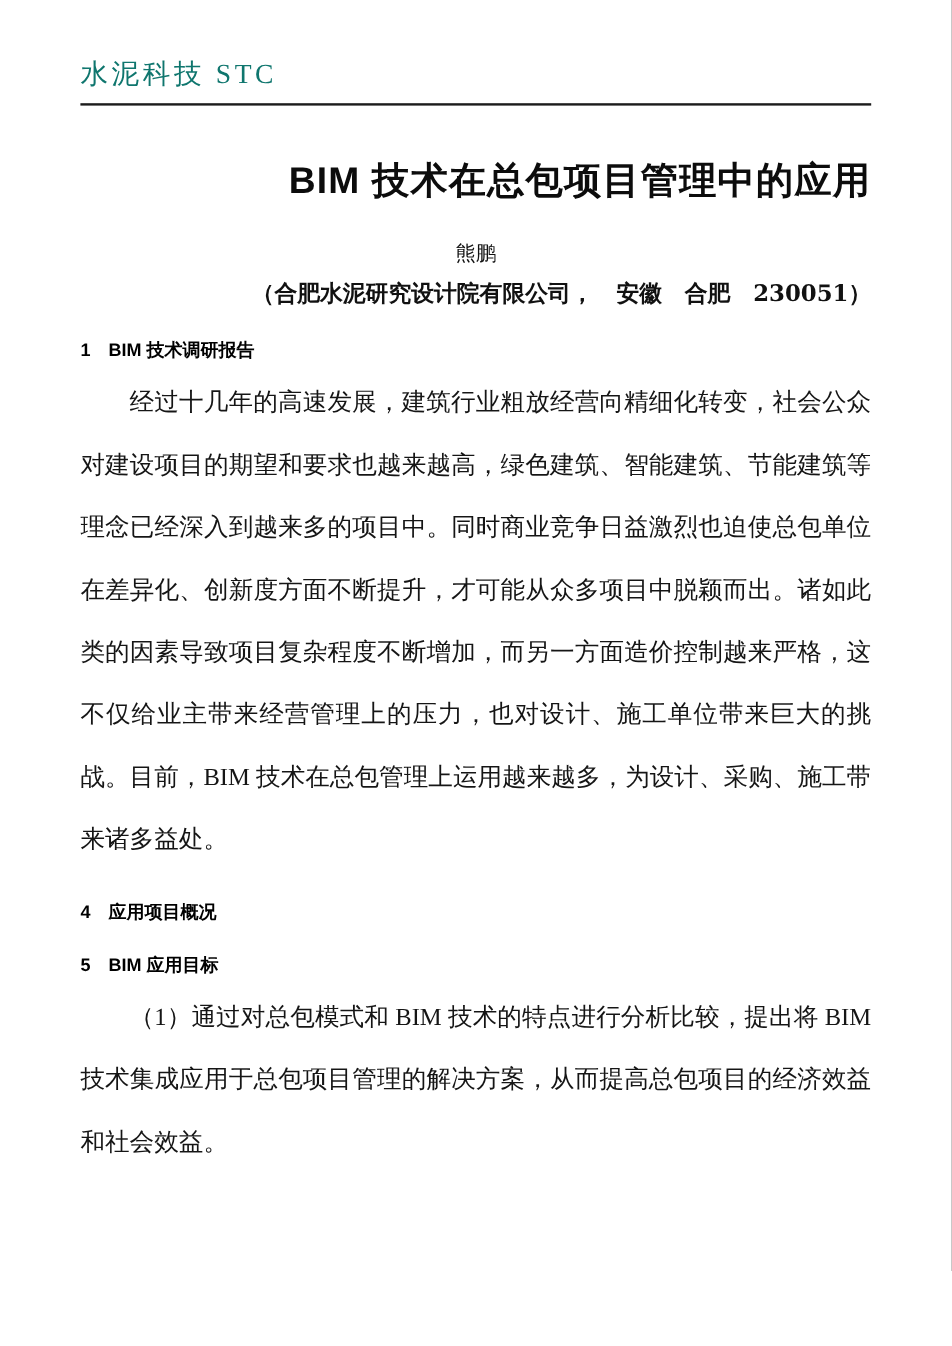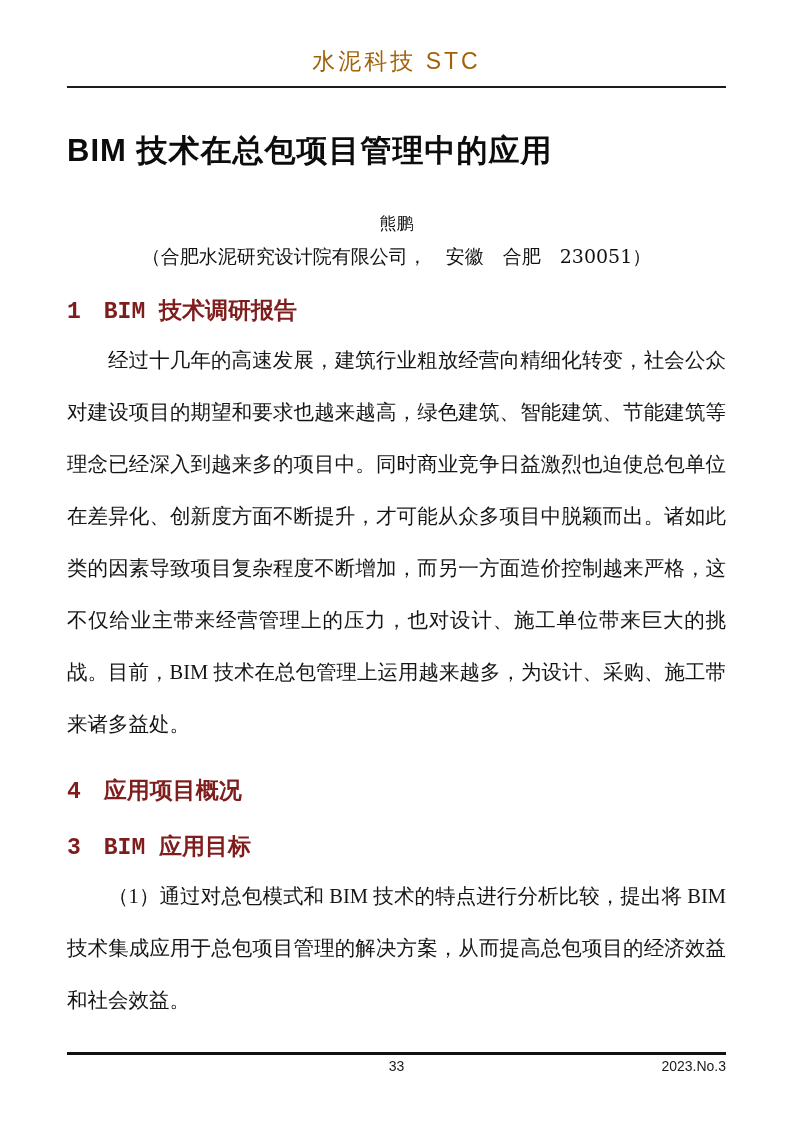--- a/index.html
+++ b/index.html
@@ -16,61 +16,61 @@
     color: #111111;
     overflow: hidden;
     font-family: "Liberation Serif", serif;
   }
   .content {
     padding: 0 67px;
   }
   
   .journal-header {
     padding-top: 46px;
-    text-align: center;
-    font-family: Liberation Sans, sans-serif;
+    font-family: Liberation Serif, serif;
     font-size: 23px;
     letter-spacing: 3px;
-    color: #a16207;
+    color: #0f766e;
   }
   .header-rule {
     margin-top: 9px;
     border: 0;
     border-top: 2.5px solid #1c1c1c;
     height: 0;
   }
   
   .article-title {
     margin-top: 42px;
-    text-align: left;
+    text-align: right;
     font-family: "Liberation Sans", sans-serif;
     font-weight: 700;
     font-size: 31px;
     letter-spacing: 1px;
     color: #0c0c0c;
   }
   .article-author {
-    margin-top: 40px;
+    margin-top: 28px;
     text-align: center;
     font-family: "DejaVu Serif", serif;
     font-size: 17px;
   }
   .article-affiliation {
     margin-top: 9px;
-    text-align: center;
+    text-align: right;
     font-family: "DejaVu Serif", serif;
     font-size: 19px;
+    font-weight: bold;
   }
   
   .section-heading {
     margin: 25px 0 0 0;
-    font-family: Liberation Mono, monospace;
+    font-family: Liberation Sans, sans-serif;
     font-weight: 700;
-    font-size: 23px;
-    color: #7f1d1d;
+    font-size: 15px;
+    color: #000000;
   }
   .para {
     margin: 8px 0 0 0;
     font-size: 20.5px;
     line-height: 52px;
     text-align: justify;
     text-indent: 2em;
     color: #151515;
   }
   
@@ -119,25 +119,18 @@
 
     <div class="article-author">熊鹏</div>
 
     <div class="article-affiliation">（合肥水泥研究设计院有限公司，　安徽　合肥　230051）</div>
 
     <h2 class="section-heading">1　BIM 技术调研报告</h2>
     <p class="para">经过十几年的高速发展，建筑行业粗放经营向精细化转变，社会公众对建设项目的期望和要求也越来越高，绿色建筑、智能建筑、节能建筑等理念已经深入到越来多的项目中。同时商业竞争日益激烈也迫使总包单位在差异化、创新度方面不断提升，才可能从众多项目中脱颖而出。诸如此类的因素导致项目复杂程度不断增加，而另一方面造价控制越来严格，这不仅给业主带来经营管理上的压力，也对设计、施工单位带来巨大的挑战。目前，BIM 技术在总包管理上运用越来越多，为设计、采购、施工带来诸多益处。</p>
 
     <h2 class="section-heading">4　应用项目概况</h2>
 
-    <h2 class="section-heading">3　BIM 应用目标</h2>
+    <h2 class="section-heading">5　BIM 应用目标</h2>
     <p class="para">（1）通过对总包模式和 BIM 技术的特点进行分析比较，提出将 BIM 技术集成应用于总包项目管理的解决方案，从而提高总包项目的经济效益和社会效益。</p>
 
   </div>
 
-  <div class="page-footer">
-    <hr class="footer-rule">
-    <div class="footer-row">
-      <span class="footer-page-number">33</span>
-      <span class="footer-issue">2023.No.3</span>
-    </div>
-  </div>
 </div>
 
 </body></html>

